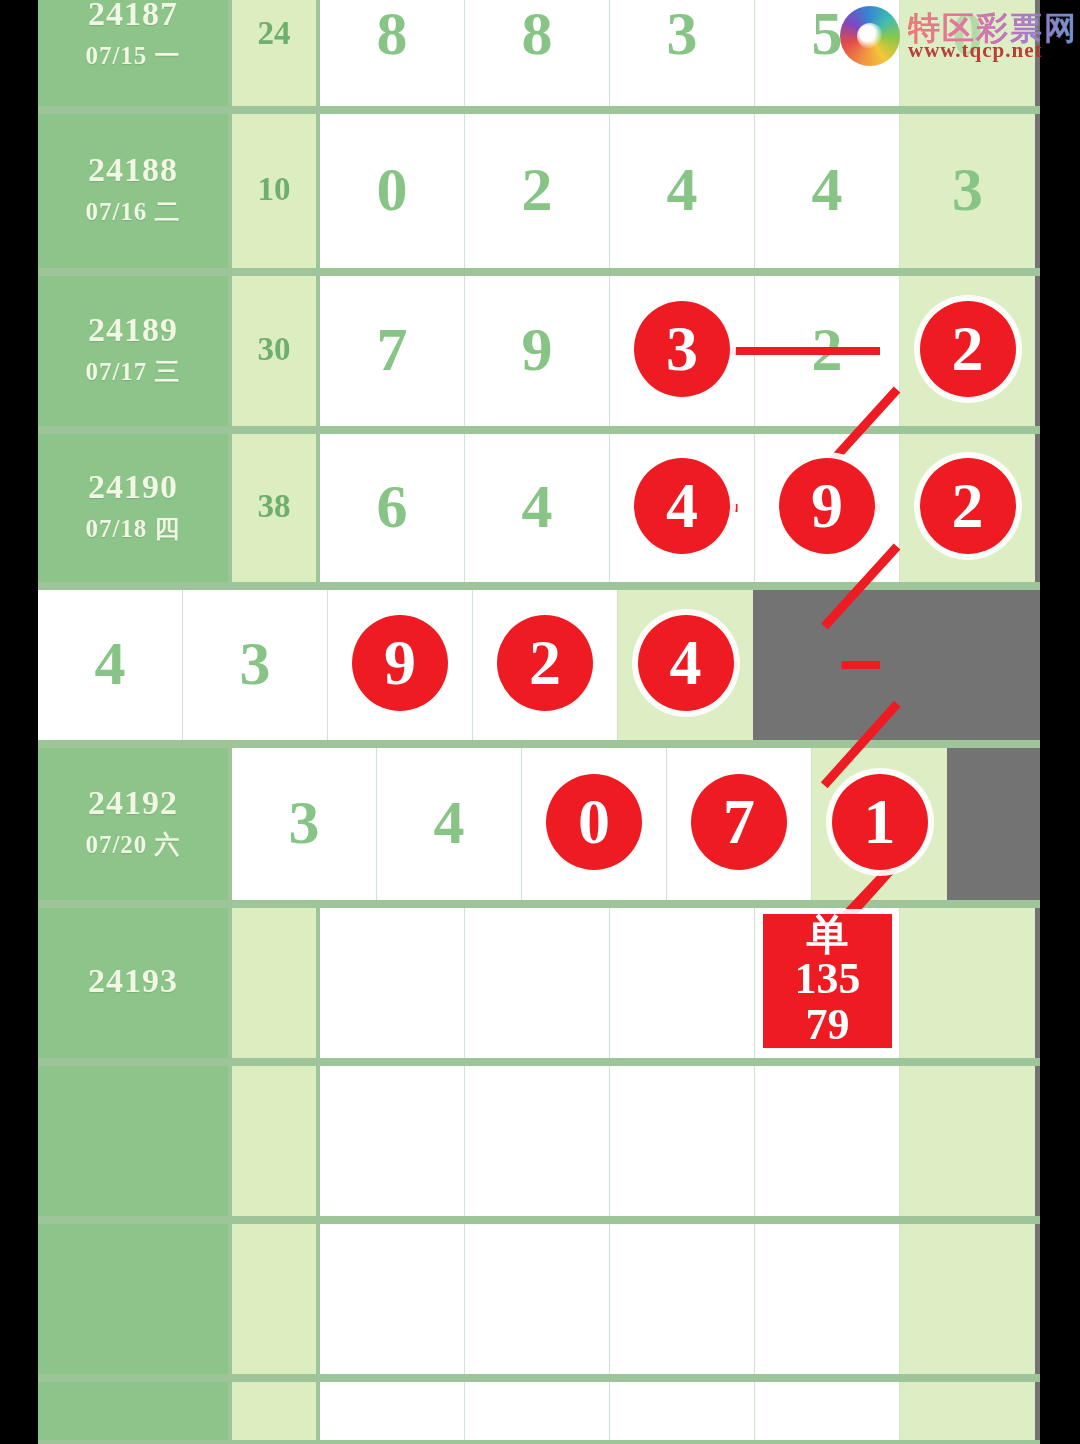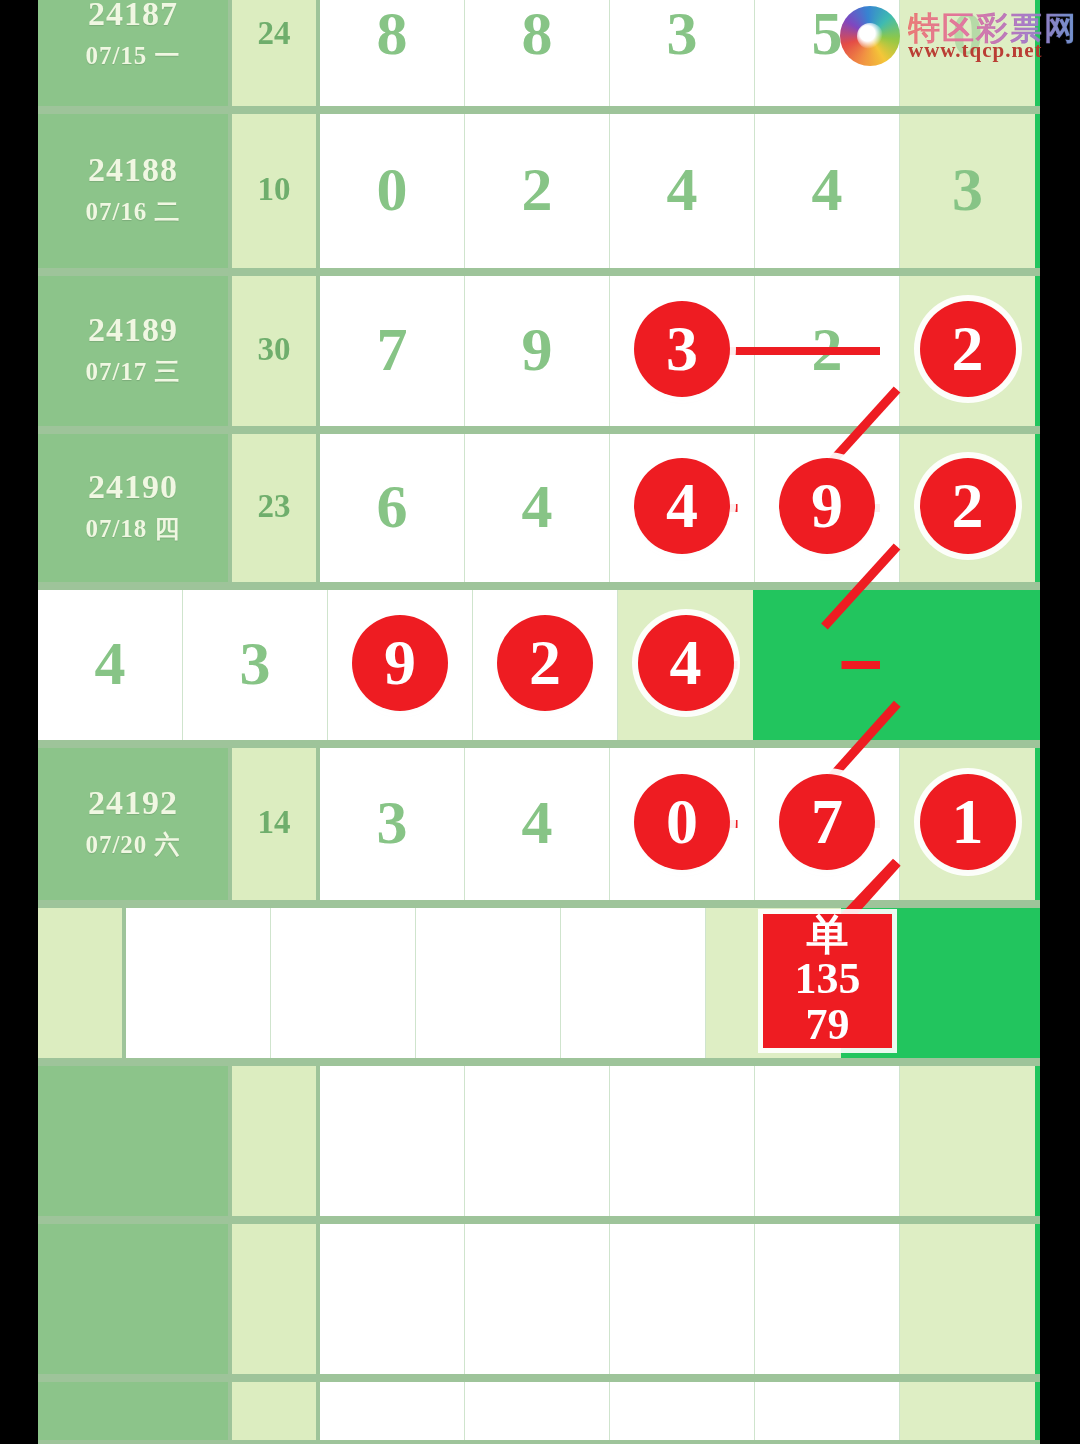--- a/index.html
+++ b/index.html
@@ -1,19 +1,19 @@
 <!DOCTYPE html>
 <html><head>
 <meta charset="utf-8">
 <style>
   html,body{margin:0;padding:0;background:#000;}
   body{width:1080px;height:1444px;overflow:hidden;font-family:"Liberation Serif",serif;}
   #root{position:relative;width:1080px;height:1444px;background:#000;}
 
-  .grid{position:absolute;left:38px;top:0;width:1002px;height:1444px;background:#22c55e;}
+  .grid{position:absolute;left:38px;top:0;width:1002px;height:1444px;background:#737373;}
 
   .row{position:absolute;left:0;width:1002px;display:flex;box-sizing:border-box;}
 
   .cell{position:relative;box-sizing:border-box;display:flex;align-items:center;justify-content:center;
         flex-direction:column;overflow:visible;}
 
   
   .c-issue{width:194px;background:#8cc48a;color:#f0f7e2;border-right:4px solid #9ec49a;}
   .c-sum  {width:88px;background:#dcedc0;color:#6fae6c;border-right:4px solid #9ec49a;}
   .c-d    {width:145px;background:#ffffff;color:#87c486;border-right:1px solid #cfe4cd;}
@@ -143,21 +143,21 @@
           </div>
         </div>
       </div>
       <div class="row-sep" style="top: 426px;"></div>
       <div class="row" style="top: 430px; height: 156px;">
         <div class="cell c-issue" style="height: 152px;">
           <div class="issue-no">24190</div>
           <div class="issue-date">07/18 四</div>
         </div>
         <div class="cell c-sum" style="height: 152px;">
-          <div class="sum-val">23</div>
+          <div class="sum-val">38</div>
         </div>
         <div class="cell c-d" style="height: 152px;">
           <div class="digit">6</div>
         </div>
         <div class="cell c-d" style="height: 152px;">
           <div class="digit">4</div>
         </div>
         <div class="cell c-d" style="height: 152px;">
           <div class="ball">
             <span class="digit">4</span>
@@ -197,23 +197,20 @@
             <span class="digit">4</span>
           </div>
         </div>
       </div>
       <div class="row-sep" style="top: 740px;"></div>
       <div class="row" style="top: 744px; height: 160px;">
         <div class="cell c-issue" style="height: 156px;">
           <div class="issue-no">24192</div>
           <div class="issue-date">07/20 六</div>
         </div>
-        <div class="cell c-sum" style="height: 156px;">
-          <div class="sum-val">14</div>
-        </div>
         <div class="cell c-d" style="height: 156px;">
           <div class="digit">3</div>
         </div>
         <div class="cell c-d" style="height: 156px;">
           <div class="digit">4</div>
         </div>
         <div class="cell c-d" style="height: 156px;">
           <div class="ball">
             <span class="digit">0</span>
           </div>
@@ -224,20 +221,23 @@
           </div>
         </div>
         <div class="cell c-last" style="height: 156px;">
           <div class="ball">
             <span class="digit">1</span>
           </div>
         </div>
       </div>
       <div class="row-sep" style="top: 900px;"></div>
       <div class="row" style="top: 904px; height: 158px;">
+        <div class="cell c-issue" style="height: 154px;">
+          <div class="issue-no">24193</div>
+        </div>
         <div class="cell c-sum" style="height: 154px;">
           <div class="sum-val"></div>
         </div>
         <div class="cell c-d" style="height: 154px;"></div>
         <div class="cell c-d" style="height: 154px;"></div>
         <div class="cell c-d" style="height: 154px;"></div>
         <div class="cell c-d" style="height: 154px;"></div>
         <div class="cell c-last" style="height: 154px;"></div>
       </div>
       <div class="row-sep" style="top: 1058px;"></div>

